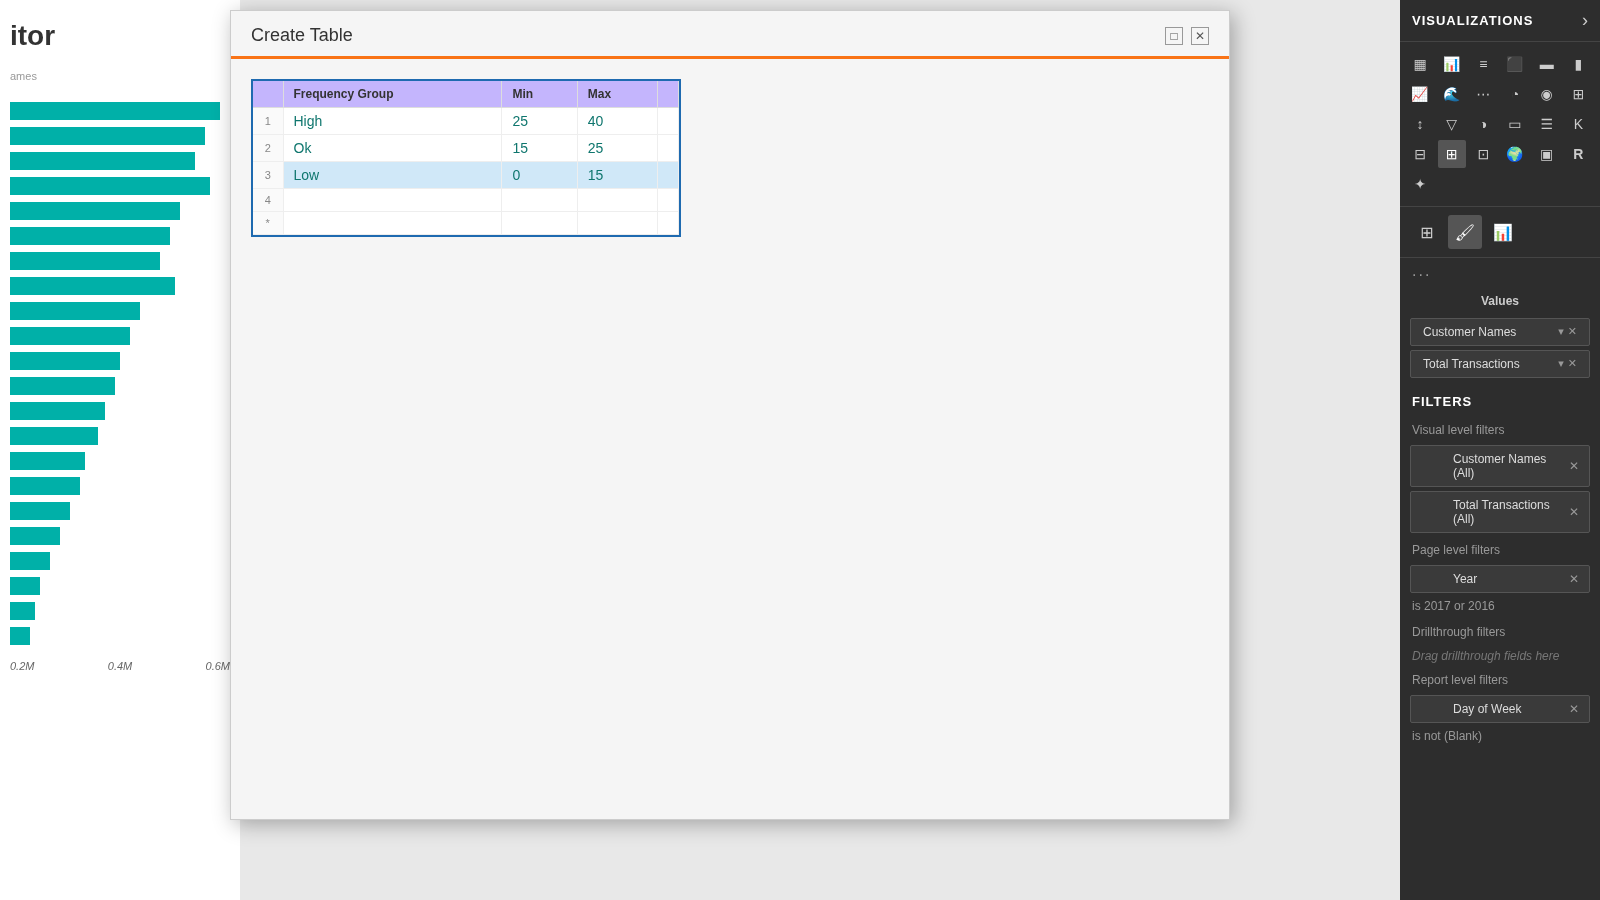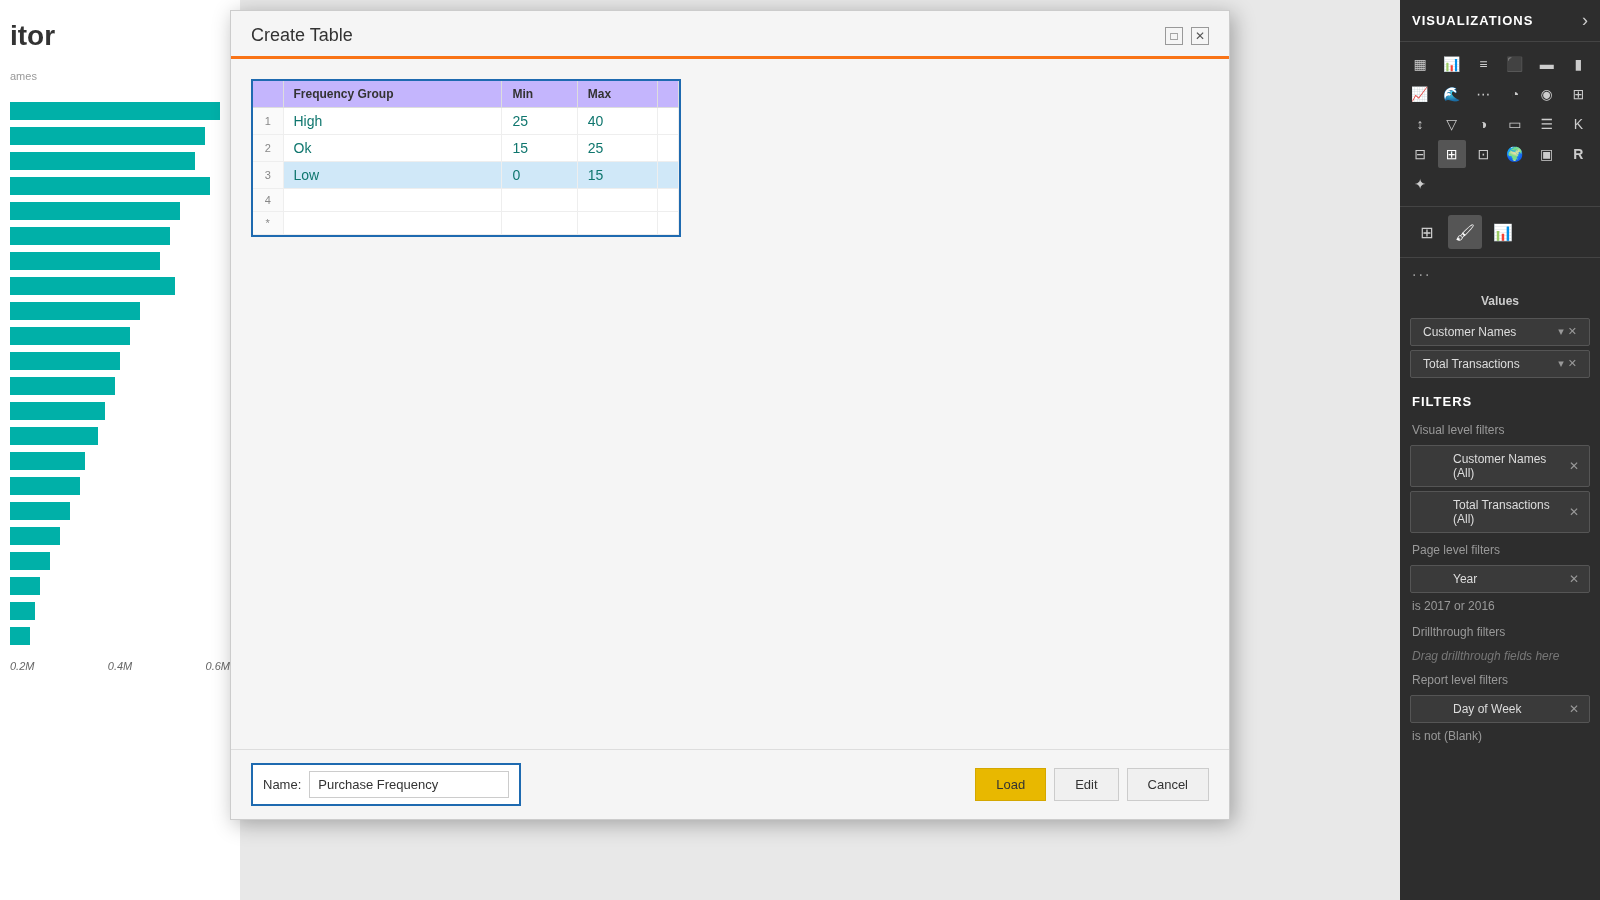--- a/index.html
+++ b/index.html
@@ -619,24 +619,13 @@
               <td></td>
               <td></td>
               <td></td>
               <td style="width: 20px;"></td>
             </tr>
           </tbody>
       </table>
     </div>
   </div>
 
-  <div class="dialog-footer">
-    <div class="name-field-group">
-      <span class="name-label">Name:</span>
-      <input class="name-input" type="text" id="name-input" value="Purchase Frequency" style="">
-    </div>
-    <div class="footer-buttons">
-      <button class="btn-load">Load</button>
-      <button class="btn-secondary">Edit</button>
-      <button class="btn-secondary">Cancel</button>
-    </div>
-  </div>
 </div>
 
 </body></html>

